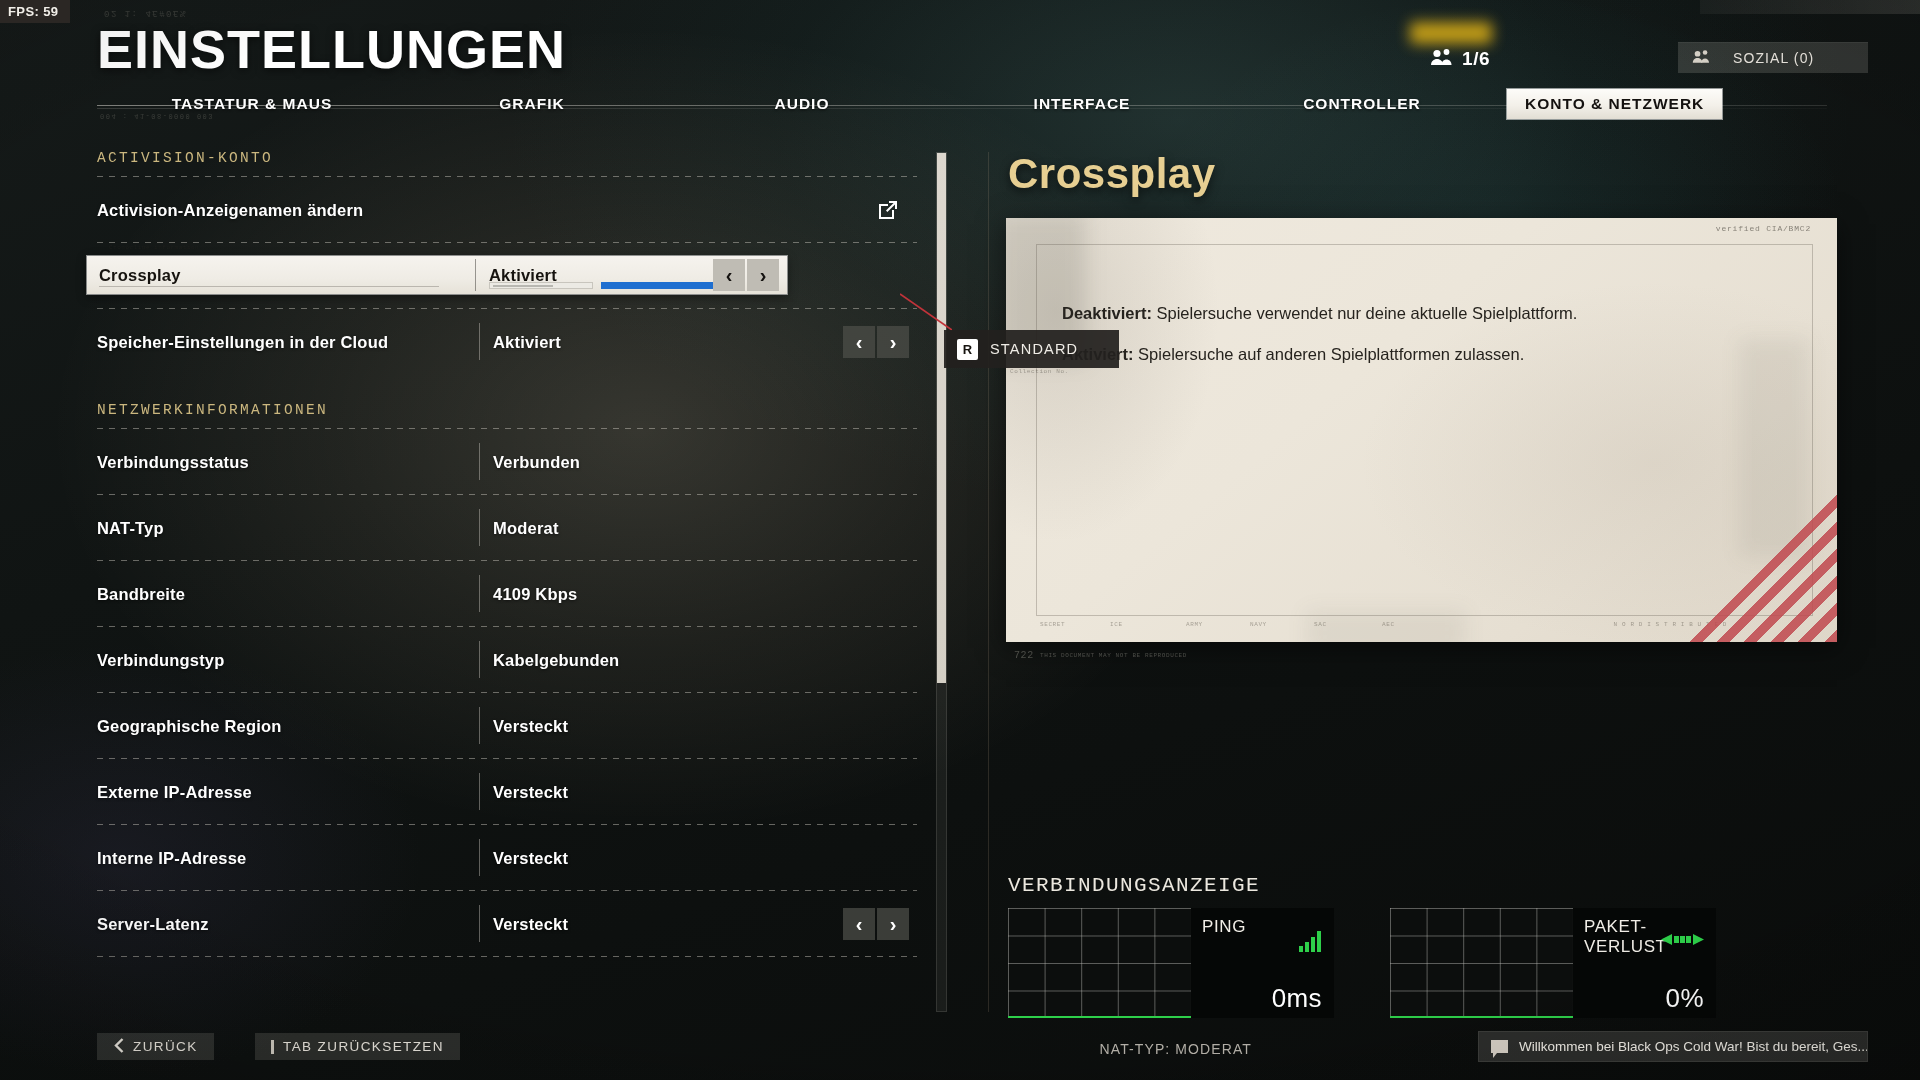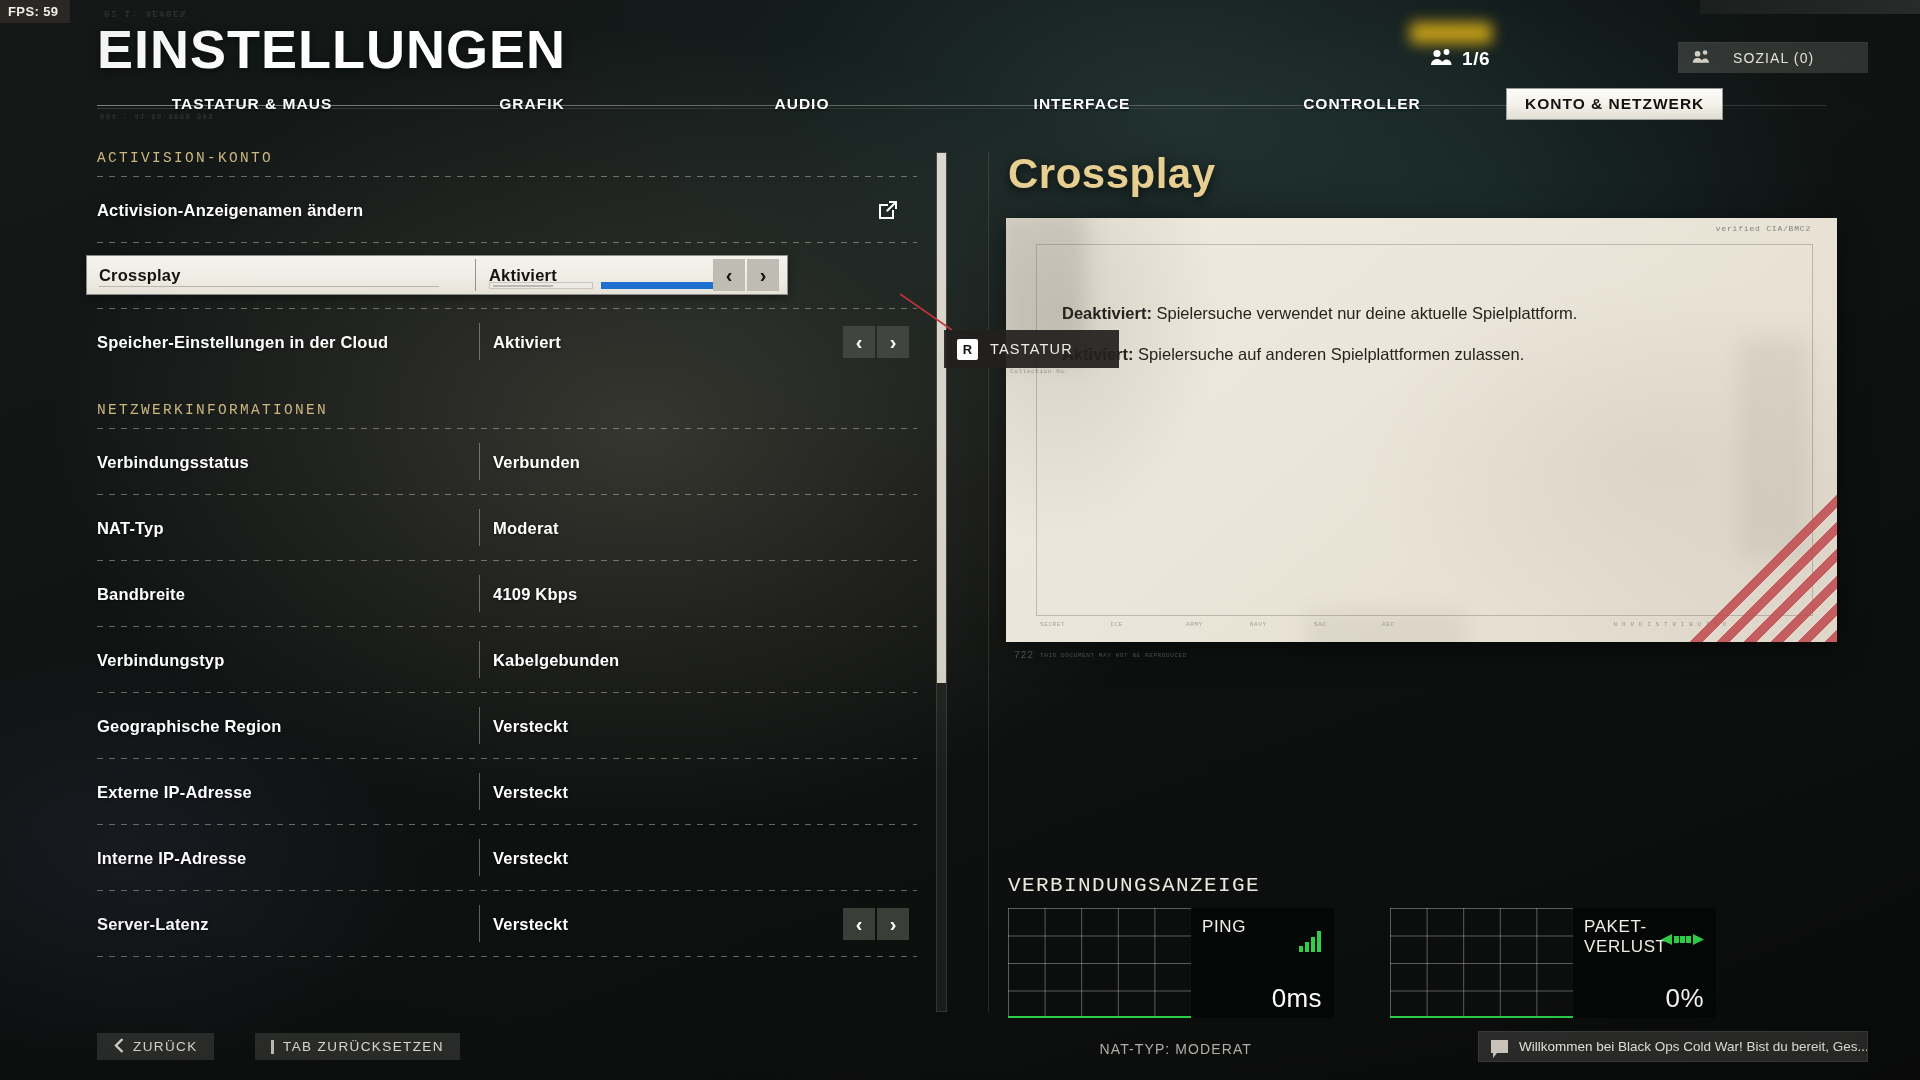--- a/index.html
+++ b/index.html
@@ -539,21 +539,21 @@
     <div id="paper-corner"></div>
   </div>
   <div class="paper-micro" style="position:absolute; left:1040px; top:652px; color:rgba(190,186,176,.35);">THIS DOCUMENT MAY NOT BE REPRODUCED</div>
   <div class="paper-micro" style="position:absolute; left:1014px; top:650px; font-size:10px; color:rgba(190,186,176,.35);">722</div>
 
   <svg id="tooltip-leader">
     <line x1="0" y1="2" x2="52" y2="38" stroke="#c1333a" stroke-width="1.6"></line>
   </svg>
   <div id="tooltip">
     <div class="keycap">R</div>
-    <div class="tlabel">TASTATUR</div>
+    <div class="tlabel">STANDARD</div>
   </div>
 
   <div id="conn-head">VERBINDUNGSANZEIGE</div>
 
   <div class="meter" style="left:1008px;">
     <div class="graph"></div>
     <div class="panel">
       <div class="mlabel">PING</div>
       <div class="sig">
         <i style="height:6px"></i>

